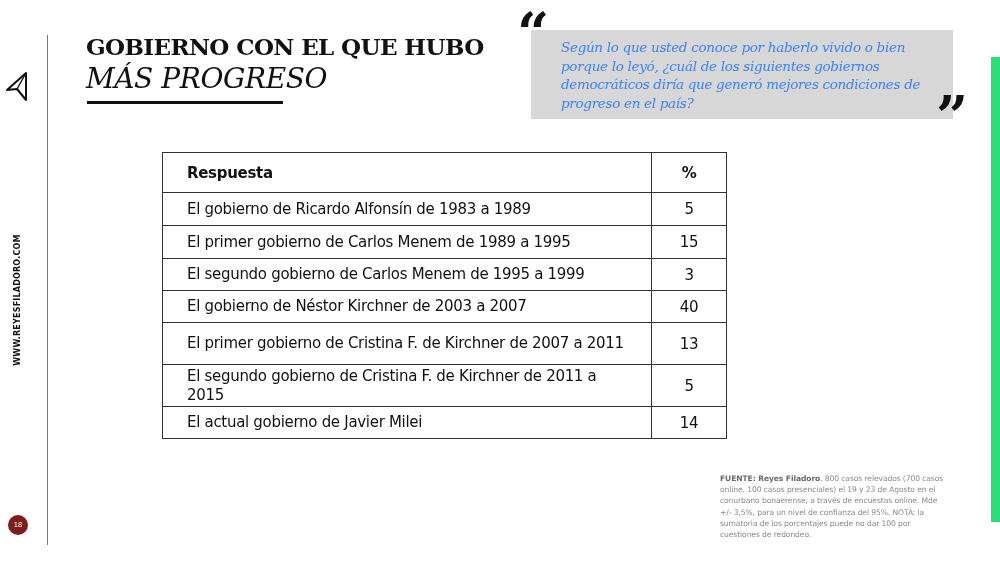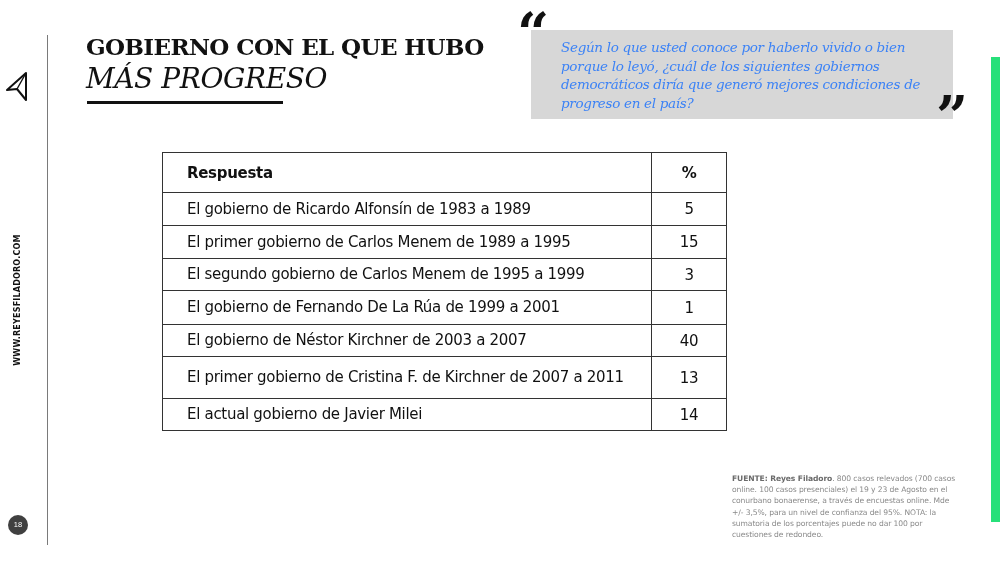--- a/index.html
+++ b/index.html
@@ -1,34 +1,34 @@
 <!DOCTYPE html>
 <html><head>
 <meta charset="utf-8">
 <style>
   html, body { margin:0; padding:0; }
   body { width:1000px; height:562px; background:#ffffff; position:relative; overflow:hidden; font-family:"DejaVu Sans", sans-serif; }
   .vline { position:absolute; left:47px; top:35px; width:1px; height:510px; background:#7a7a7a; }
   .nav-icon { position:absolute; left:4px; top:70px; width:26px; height:32px; }
   .site-url { position:absolute; left:17px; top:300px; transform:translate(-50%,-50%) rotate(-90deg); transform-origin:center; white-space:nowrap; font-family:"DejaVu Sans", sans-serif; font-weight:bold; font-size:8px; letter-spacing:0.2px; color:#111; }
-  .page-num { position:absolute; left:8px; top:515px; width:20px; height:20px; border-radius:50%; background:#404040; color:#fff; font-size:7.5px; line-height:20px; text-align:center; font-family:"Liberation Sans", sans-serif; }
+  .page-num { position:absolute; left:8px; top:515px; width:20px; height:20px; border-radius:50%; background:#7f1d1d; color:#fff; font-size:7.5px; line-height:20px; text-align:center; font-family:"Liberation Sans", sans-serif; }
   .title1 { position:absolute; left:86px; top:33px; font-family:"DejaVu Serif", serif; font-weight:bold; font-size:23px; letter-spacing:-0.6px; color:#111; white-space:nowrap; }
   .title2 { position:absolute; left:86px; top:62px; font-family:"DejaVu Serif", serif; font-style:italic; font-size:28px; letter-spacing:-0.4px; color:#111; white-space:nowrap; }
   .title-underline { position:absolute; left:87px; top:101px; width:196px; height:3px; background:#111; }
   .quote-box { position:absolute; left:531px; top:30px; width:422px; height:89px; background:#d7d7d7; }
   .quote-text { position:absolute; left:561px; top:38px; width:390px; font-family:"DejaVu Serif", serif; font-style:italic; font-size:13.5px; line-height:18.5px; color:#3b82f6; letter-spacing:-0.3px; }
   .quote-open { position:absolute; left:517px; top:5px; font-family:"DejaVu Serif", serif; font-weight:bold; font-size:56px; line-height:56px; color:#111; }
   .quote-close { position:absolute; left:936px; top:88px; font-family:"DejaVu Serif", serif; font-weight:bold; font-size:56px; line-height:56px; color:#111; }
   .green-bar { position:absolute; left:991px; top:57px; width:9px; height:465px; background:#27e07a; }
   table.results { position:absolute; left:162px; top:152px; border-collapse:collapse; font-family:"DejaVu Sans", sans-serif; color:#111; }
   table.results td, table.results th { border:1.5px solid #333; padding:0 24px; font-size:15px; letter-spacing:-0.3px; }
   table.results th { text-align:left; font-weight:bold; height:39px; font-size:15px; }
   table.results th.pct, table.results td.pct { text-align:center; width:74px; padding:0; }
   table.results td.resp { width:440px; line-height:19px; }
-  .source { position:absolute; left:720px; top:473px; width:228px; font-family:"DejaVu Sans", sans-serif; font-size:7.6px; line-height:11.2px; color:#8a8a8a; letter-spacing:-0.1px;margin-left:12px; }
+  .source { position:absolute; left:720px; top:473px; width:228px; font-family:"DejaVu Sans", sans-serif; font-size:7.6px; line-height:11.2px; color:#8a8a8a; letter-spacing:-0.1px; }
   .source b { color:#6a6a6a; }
 </style>
 </head>
 <body>
 
 <div class="vline"></div>
 
 <svg class="nav-icon" viewBox="0 0 26 32">
   <path d="M22 3 L3 20 L13 19 L22 30 Z" fill="none" stroke="#111" stroke-width="2" stroke-linejoin="round"></path>
   <path d="M22 3 L13 19" fill="none" stroke="#111" stroke-width="1.4"></path>
@@ -59,31 +59,31 @@
     <td class="pct">5</td>
   </tr>
   <tr style="height:33px">
     <td class="resp">El primer gobierno de Carlos Menem de 1989 a 1995</td>
     <td class="pct">15</td>
   </tr>
   <tr style="height:32px">
     <td class="resp">El segundo gobierno de Carlos Menem de 1995 a 1999</td>
     <td class="pct">3</td>
   </tr>
-  <tr style="height:34px">
-    <td class="resp">El gobierno de Fernando De La Rúa de 1999 a 2001</td>
-    <td class="pct">1</td>
-  </tr>
   <tr style="height:32px">
     <td class="resp">El gobierno de Néstor Kirchner de 2003 a 2007</td>
     <td class="pct">40</td>
   </tr>
   <tr style="height:42px">
     <td class="resp">El primer gobierno de Cristina F. de Kirchner de 2007 a 2011</td>
     <td class="pct">13</td>
+  </tr>
+  <tr style="height:42px">
+    <td class="resp">El segundo gobierno de Cristina F. de Kirchner de 2011 a 2015</td>
+    <td class="pct">5</td>
   </tr>
   <tr style="height:32px">
     <td class="resp">El actual gobierno de Javier Milei</td>
     <td class="pct">14</td>
   </tr>
 </tbody>
   </table>
 
 <div class="source"><b>FUENTE: Reyes Filadoro</b><span>. 800 casos relevados (700 casos online. 100 casos presenciales) el 19 y 23 de Agosto en el conurbano bonaerense, a través de encuestas online. Mde +/- 3,5%, para un nivel de confianza del 95%. NOTA: la sumatoria de los porcentajes puede no dar 100 por cuestiones de redondeo.</span></div>
 

